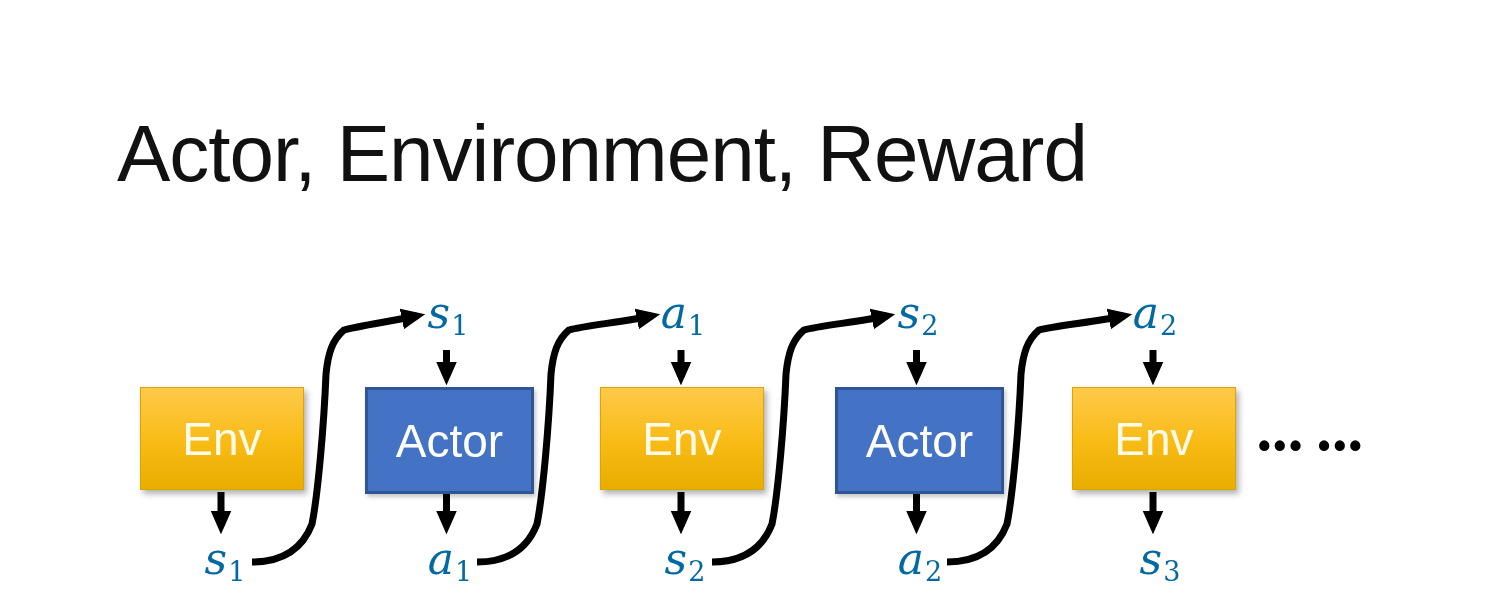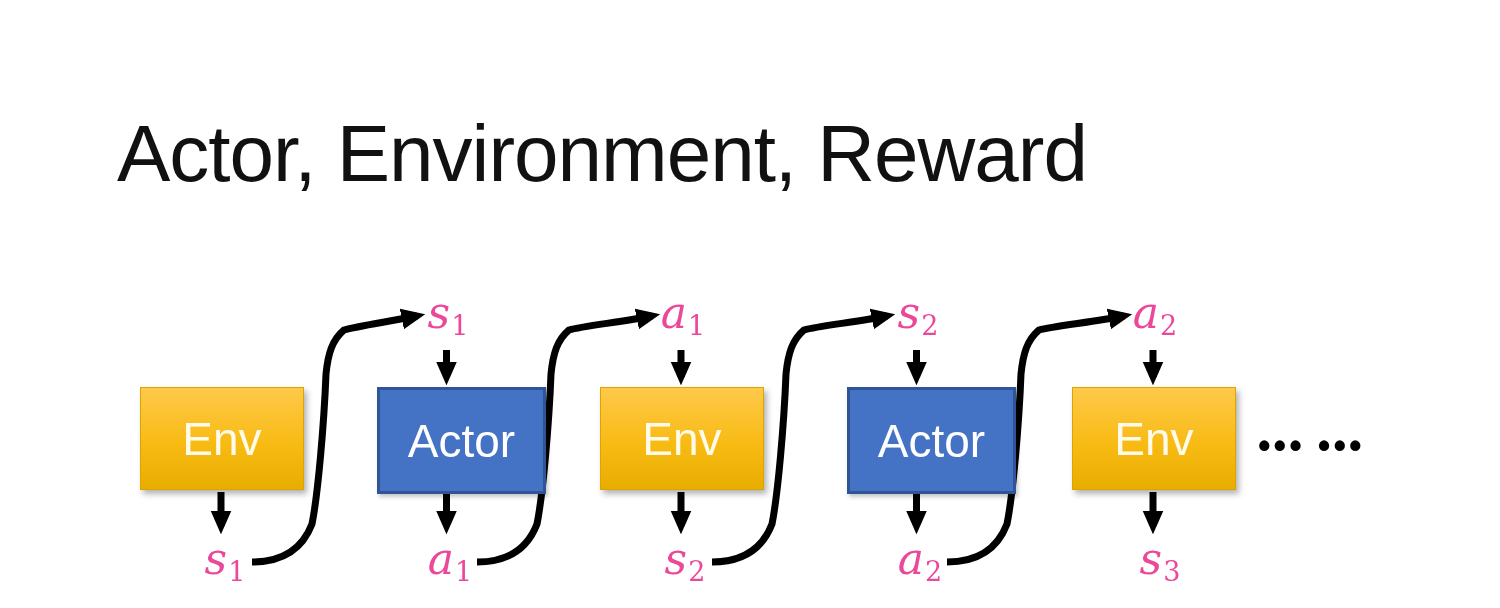--- a/index.html
+++ b/index.html
@@ -31,29 +31,28 @@
     background:linear-gradient(180deg,var(--env-gradient-top,#FFC94A) 0%,#F8BB14 55%,var(--env-gradient-bottom,#E9AC00) 100%);
     border:1px solid #DCA400;
     color:var(--env-text,#FFFBEA);
     box-shadow:3px 4px 6px rgba(0,0,0,0.30);
   }
   .box.actor{
     background:var(--actor-fill,#4472C4);
     border:3px solid var(--actor-border,#2F5597);
     color:var(--actor-text,#fff);
     box-shadow:2px 3px 4px rgba(0,0,0,0.22);
-    margin-left:12px;
   }
   .mlabel{
     position:absolute;
     width:110px;
     text-align:center;
     font-family:"DejaVu Serif","Liberation Serif",serif;
     font-size:44px;
-    color:#ec4899;
+    color:#0369a1;
     line-height:1.05;
     white-space:nowrap;
   }
   .mlabel .mbase{font-style:italic;}
   .mlabel .msub{font-size:27px;font-style:normal;vertical-align:-7px;margin-left:1px;}
   .toprow{top:290px;}
   .bottomrow{top:536px;}
   .dots{
     position:absolute;
     left:1258px;top:428px;

